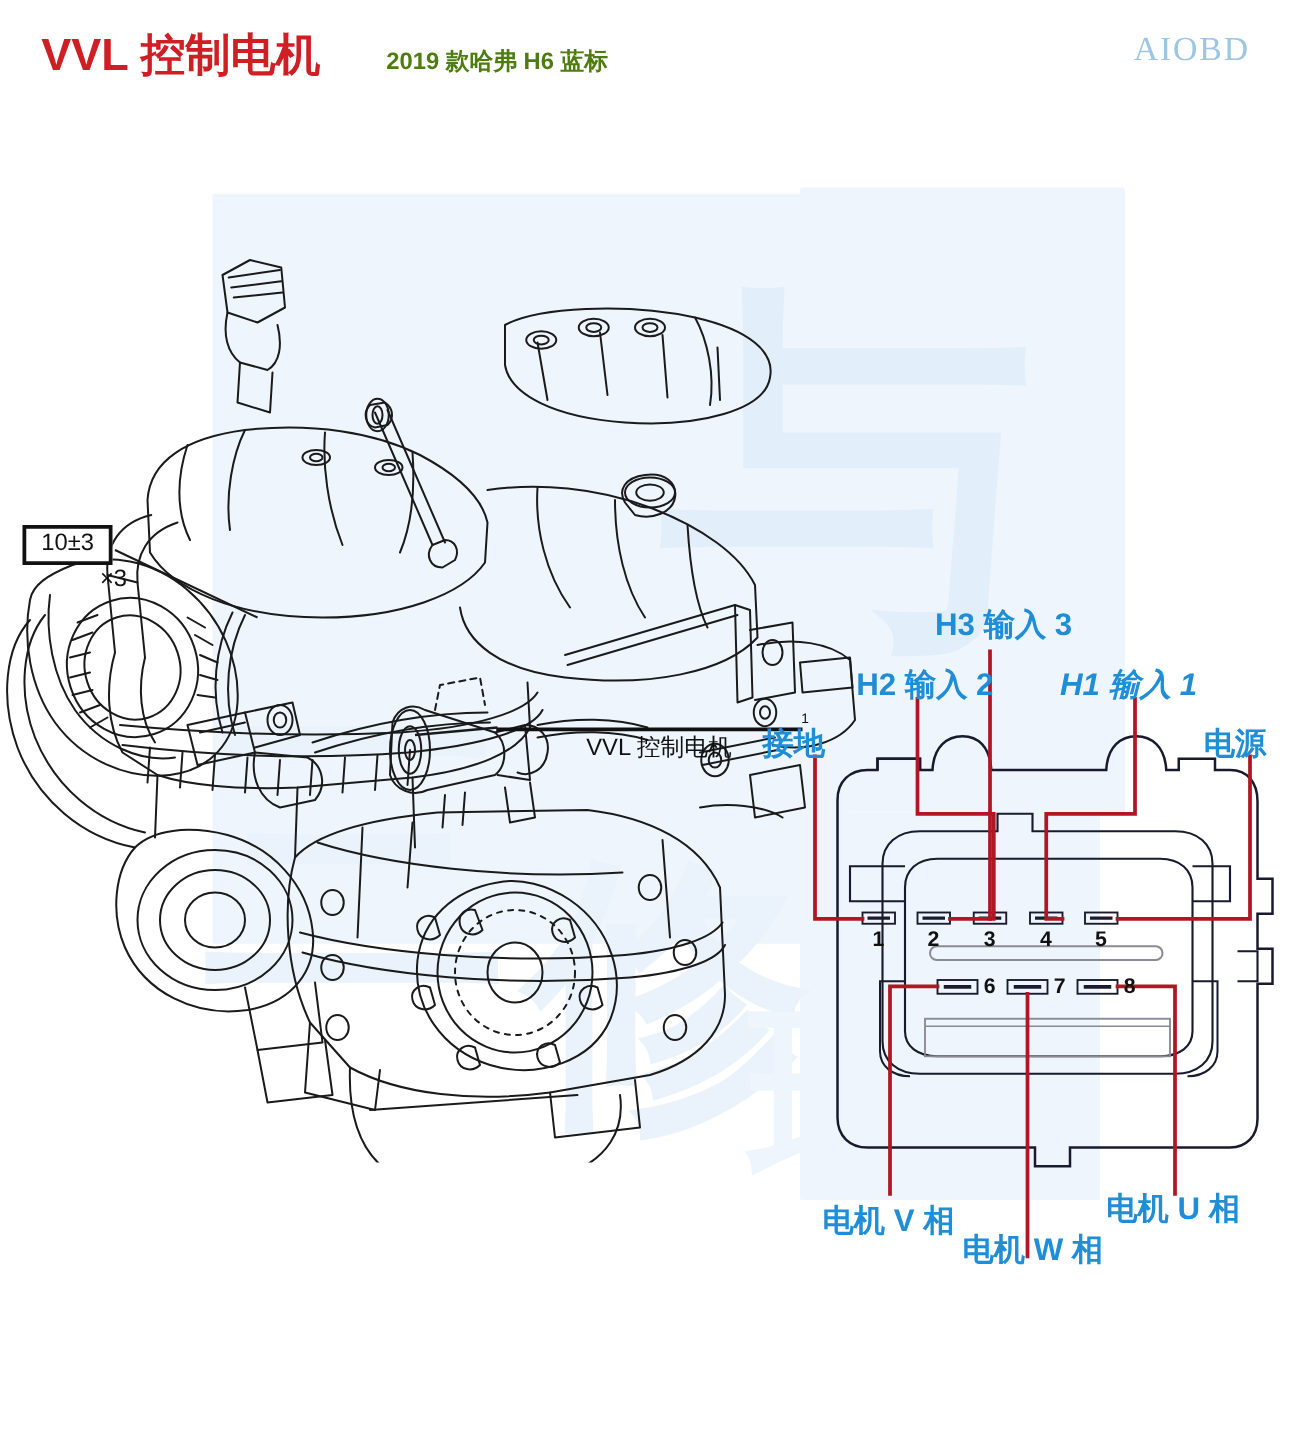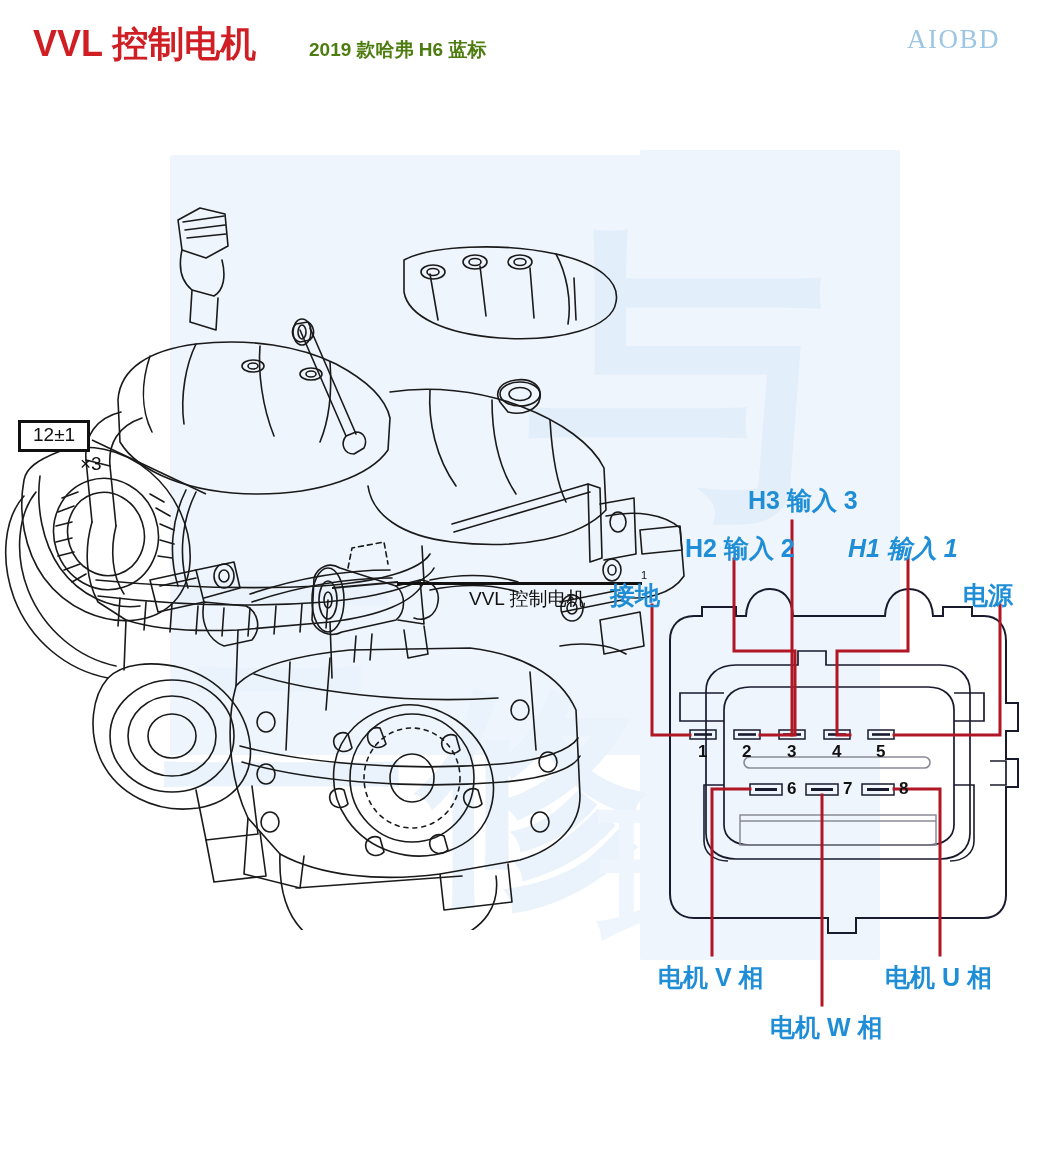--- a/index.html
+++ b/index.html
@@ -278,21 +278,21 @@
       <ellipse cx="572" cy="458" rx="5" ry="6"></ellipse>
       <path d="M600 470 L640 462 L644 496 L604 504 Z"></path>
       <path d="M560 496 C582 492 610 494 626 504"></path>
 
       <path d="M186 340 C172 368 168 404 178 436"></path>
       <path d="M196 342 C182 370 178 406 188 438"></path>
     </svg>
   </div>
 
   <div id="torque-callout">
-    <div id="torque-box">12±1</div>
+    <div id="torque-box">10±3</div>
     <div id="torque-count">×3</div>
     <svg width="180" height="90" style="position:absolute;left:70px;top:4px;">
       <line x1="4" y1="16" x2="118" y2="70" stroke="#1a1a1a" stroke-width="1.6"></line>
     </svg>
   </div>
 
   <div id="motor-callout">
     <div id="motor-callout-rule"></div>
     <div id="motor-callout-label">VVL 控制电机</div>
     <svg width="100" height="60" style="position:absolute;left:-65px;top:-16px;">
@@ -379,22 +379,22 @@
     </svg>
 
     <div class="pin-label" style="left:108px;top:0px;">H3 输入 3</div>
     <div class="pin-label" style="left:45px;top:48px;">H2 输入 2</div>
     <div class="pin-label" style="left:208px;top:48px;font-style:italic;">H1 输入 1</div>
     <div class="pin-label" style="left:-30px;top:95px;">接地</div>
     <div id="ground-marker" style="left:1px;top:84px;">1</div>
     <div class="pin-label" style="left:323px;top:95px;">电源</div>
 
     <div class="pin-label" style="left:18px;top:477px;text-align:center;">电机 V 相</div>
-    <div class="pin-label" style="left:245px;top:477px;">电机 U 相</div>
-    <div class="pin-label" style="left:130px;top:527px;">电机 W 相</div>
+    <div class="pin-label" style="left:245px;top:467px;">电机 U 相</div>
+    <div class="pin-label" style="left:130px;top:500px;">电机 W 相</div>
 
     <div class="pin-number" style="left:58px;top:257px;">1</div>
     <div class="pin-number" style="left:102px;top:257px;">2</div>
     <div class="pin-number" style="left:147px;top:257px;">3</div>
     <div class="pin-number" style="left:192px;top:257px;">4</div>
     <div class="pin-number" style="left:236px;top:257px;">5</div>
     <div class="pin-number" style="left:147px;top:294px;">6</div>
     <div class="pin-number" style="left:203px;top:294px;">7</div>
     <div class="pin-number" style="left:259px;top:294px;">8</div>
 

